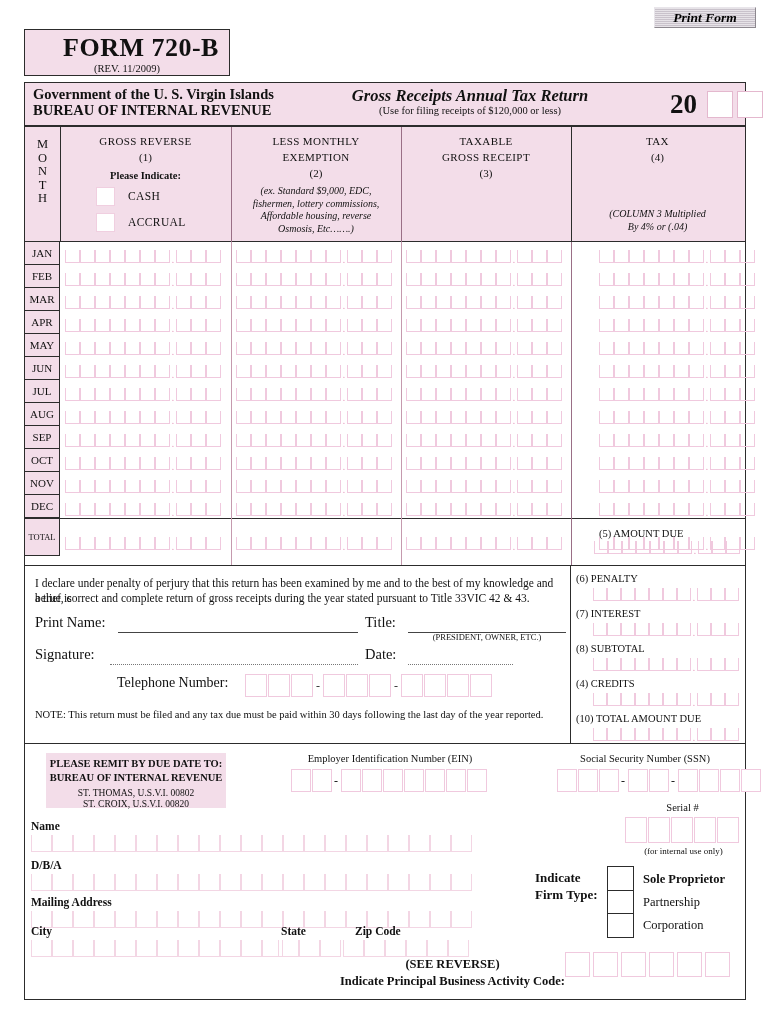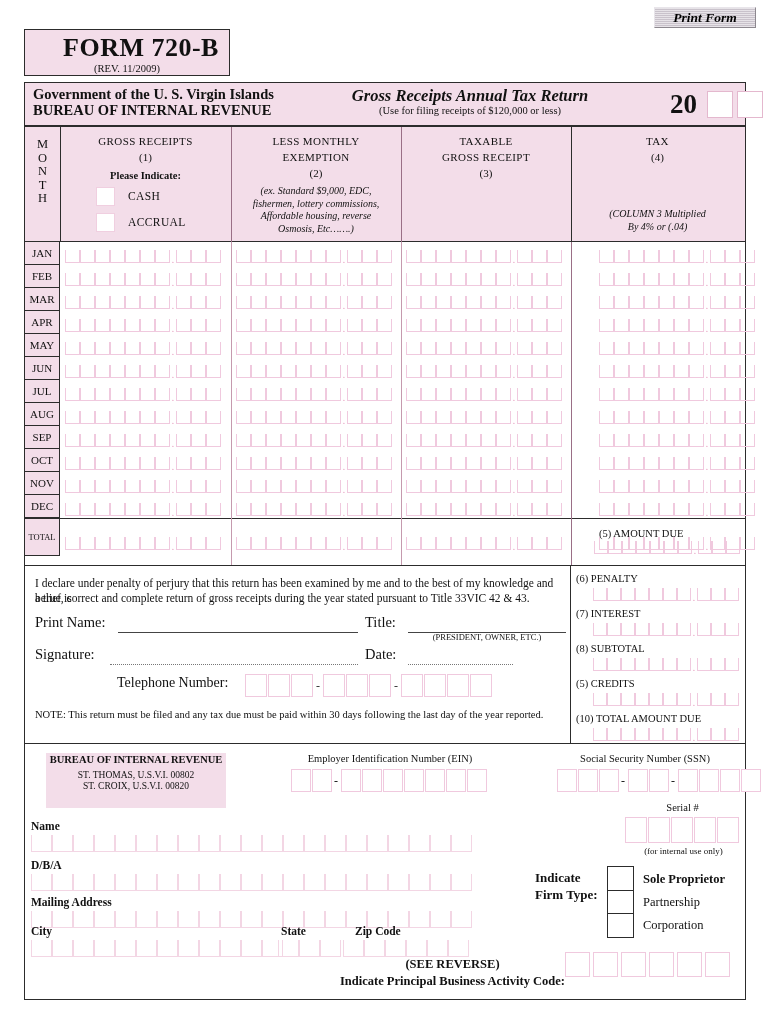--- a/index.html
+++ b/index.html
@@ -172,21 +172,21 @@
     <div id="grid-head">
       <div id="month-head">
         <span>M</span><br>
         <span>O</span><br>
         <span>N</span><br>
         <span>T</span><br>
         <span>H</span>
       </div>
 
       <div class="colhead" style="left:35px;width:171px;">
-        <div class="ch-t1">GROSS RECEIPTS</div>
+        <div class="ch-t1">GROSS REVERSE</div>
         <div class="ch-n">(1)</div>
         <div id="please-indicate">Please Indicate:</div>
         <div class="cashbox-wrap">
           <div class="cb-row">
             <span class="cb"></span>
             <span class="cb-lbl">CASH</span>
           </div>
           <div class="cb-row">
             <span class="cb"></span>
             <span class="cb-lbl">ACCRUAL</span>
@@ -1028,21 +1028,21 @@
             <div class="cell" style="width: 14px; height: 13px;"></div>
             <div class="cell" style="width: 14px; height: 13px;"></div>
             <div class="cell" style="width: 14px; height: 13px;"></div>
             <div class="dot">.</div>
             <div class="cell" style="width: 14px; height: 13px;"></div>
             <div class="cell" style="width: 14px; height: 13px;"></div>
             <div class="cell" style="width: 14px; height: 13px;"></div>
           </div>
         </div>
         <div class="ritem" style="top: 111px;">
-          <div class="lbl">(5) CREDITS</div>
+          <div class="lbl">(4) CREDITS</div>
           <div class="comb" style="left: 22px; top: 16px;">
             <div class="cell" style="width: 14px; height: 13px;"></div>
             <div class="cell" style="width: 14px; height: 13px;"></div>
             <div class="cell" style="width: 14px; height: 13px;"></div>
             <div class="cell" style="width: 14px; height: 13px;"></div>
             <div class="cell" style="width: 14px; height: 13px;"></div>
             <div class="cell" style="width: 14px; height: 13px;"></div>
             <div class="cell" style="width: 14px; height: 13px;"></div>
             <div class="dot">.</div>
             <div class="cell" style="width: 14px; height: 13px;"></div>
@@ -1081,20 +1081,21 @@
         <div class="cell" style="width: 14px; height: 13px;"></div>
         <div class="dot">.</div>
         <div class="cell" style="width: 14px; height: 13px;"></div>
         <div class="cell" style="width: 14px; height: 13px;"></div>
         <div class="cell" style="width: 14px; height: 13px;"></div>
       </div>
     </div>
 
   <div id="bottom-block">
     <div id="remit-box">
+      <div class="remit-l1">PLEASE REMIT BY DUE DATE TO:</div>
       <div class="remit-l2">BUREAU OF INTERNAL REVENUE</div>
       <div class="remit-l3">ST. THOMAS, U.S.V.I. 00802</div>
       <div class="remit-l4">ST. CROIX, U.S.V.I.  00820</div>
     </div>
 
     <div class="smLabel" style="left:250px;top:9px;width:230px;">Employer Identification Number (EIN)</div>
     <div id="ein-group" style="position:absolute;left:266px;top:25px;height:23px;width:200px;">
         <div class="idbox" style="left: 0px;"></div>
         <div class="idbox" style="left: 21px;"></div>
         <div class="iddash" style="left: 43px;">-</div>

